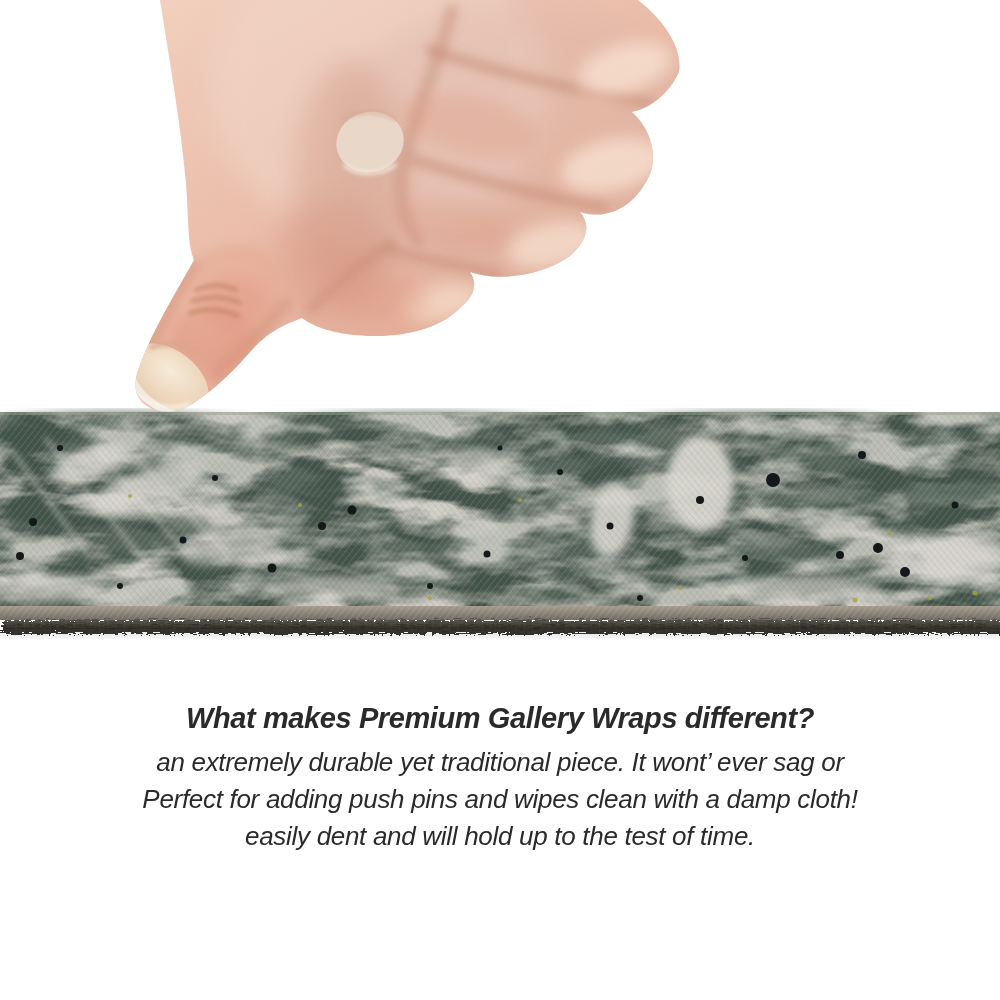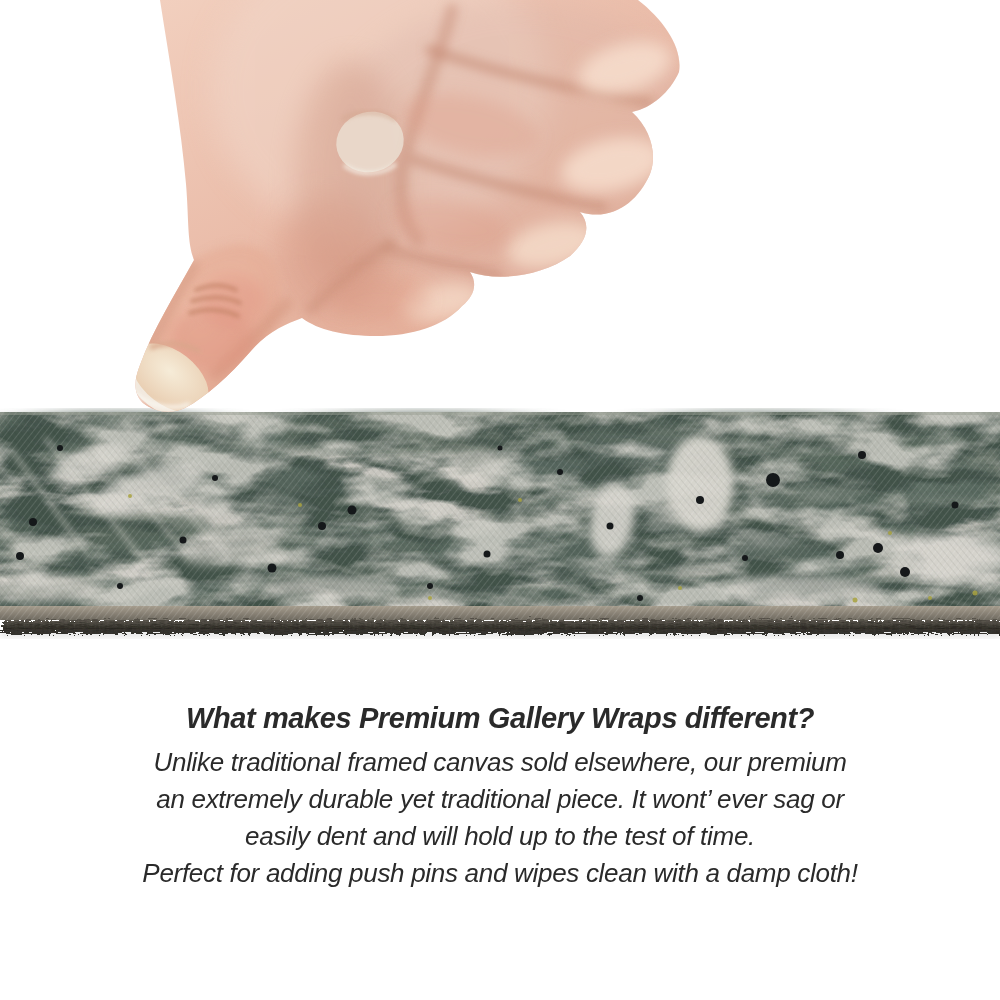--- a/index.html
+++ b/index.html
@@ -297,19 +297,18 @@
               <path d="M 135,394 C 150,406 172,411 190,404" fill="none" stroke="#fbf8f2" stroke-width="4" opacity="0.9" filter="url(#hb2)"></path>
             </g>
           </g>
         </g>
       </g>
     </svg>
   </div>
 
   <section class="caption">
     <h1 class="caption-heading">What makes Premium Gallery Wraps different?</h1>
-    <div class="caption-line">Unlike traditional framed canvas sold elsewhere, our premium</div>
     <div class="caption-line">an extremely durable yet traditional piece. It wont’ ever sag or</div>
+    <div class="caption-line">Perfect for adding push pins and wipes clean with a damp cloth!</div>
     <div class="caption-line">easily dent and will hold up to the test of time.</div>
-    <div class="caption-line">Perfect for adding push pins and wipes clean with a damp cloth!</div>
   </section>
 
 </div>
 
 </body></html>

